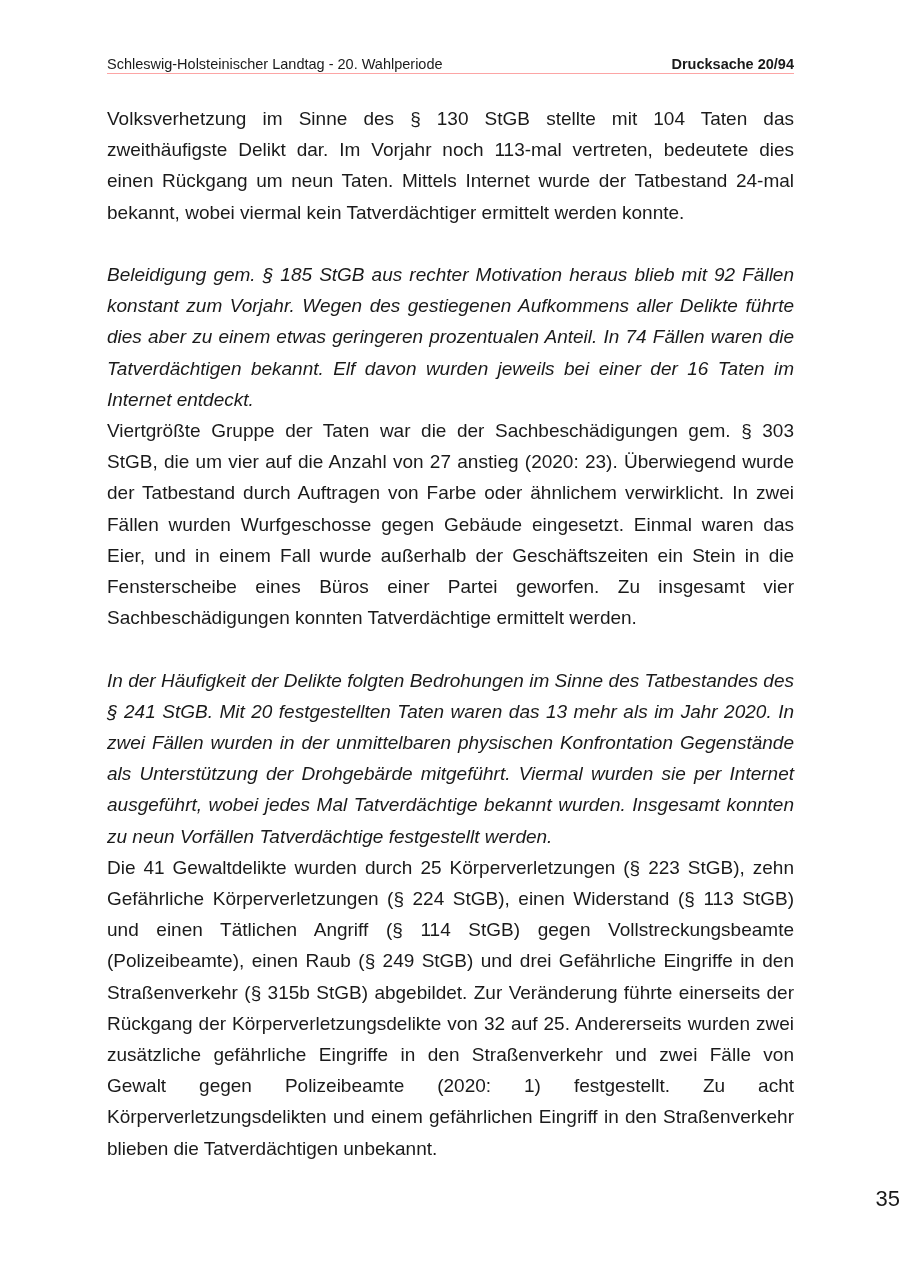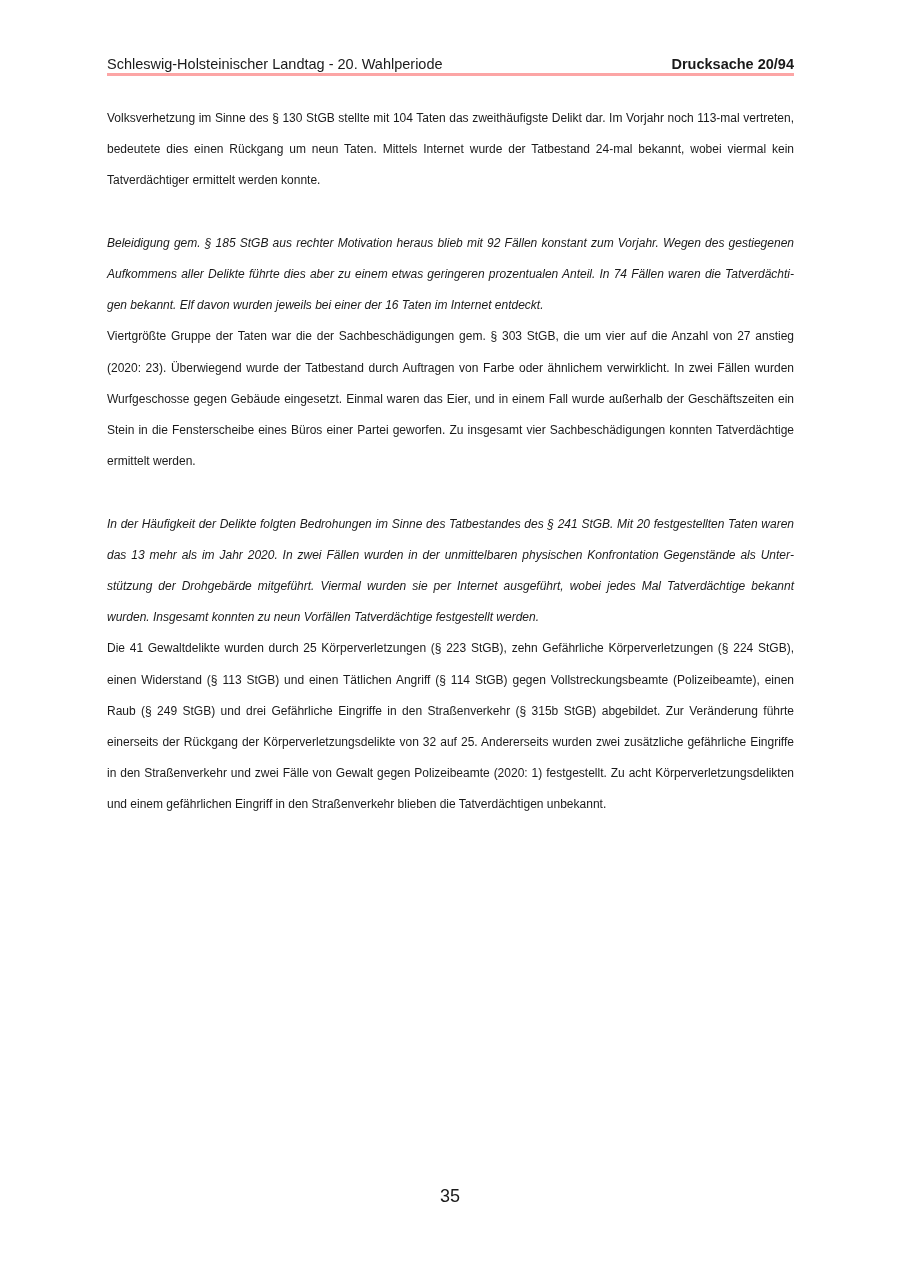--- a/index.html
+++ b/index.html
@@ -1,28 +1,28 @@
 <!DOCTYPE html>
 <html><head>
 <meta charset="utf-8">
 <style>
   html, body { margin: 0; padding: 0; background: #ffffff; }
   body { width: 900px; height: 1273px; position: relative; overflow: hidden;
          font-family: "Liberation Sans", sans-serif; color: #1a1a1a; }
   .header { position: absolute; left: 107px; top: 55px; width: 687px; height: 18px;
-            border-bottom: 3px solid #fca5a5; font-size: 14.5px; line-height: 18px; }
+            border-bottom: 1px solid #fca5a5; font-size: 14.5px; line-height: 18px; }
   .header .left { position: absolute; left: 0; top: 0; }
   .header .right { position: absolute; right: 0; top: 0; font-weight: bold; }
   .body { position: absolute; left: 107px; top: 103px; width: 687px;
-          font-size: 12px; line-height: 31.2px; text-align: justify;
+          font-size: 19px; line-height: 31.2px; text-align: justify;
           hyphens: manual; }
   .body p { margin: 0; }
   .body p.gap { margin-top: 31.2px; font-style: italic; }
-  .pageno { position: absolute; left: 0; width: 900px; top: 1186px; text-align: center;
-            font-size: 18px; }
+  .pageno { position: absolute; left: 0; width: 900px; top: 1186px; text-align: right;
+            font-size: 22px; }
 </style>
 </head>
 <body>
 
 <div class="header">
   <span class="left">Schleswig-Holsteinischer Landtag - 20. Wahlperiode</span>
   <span class="right">Drucksache 20/94</span>
 </div>
 
 <div class="body">

